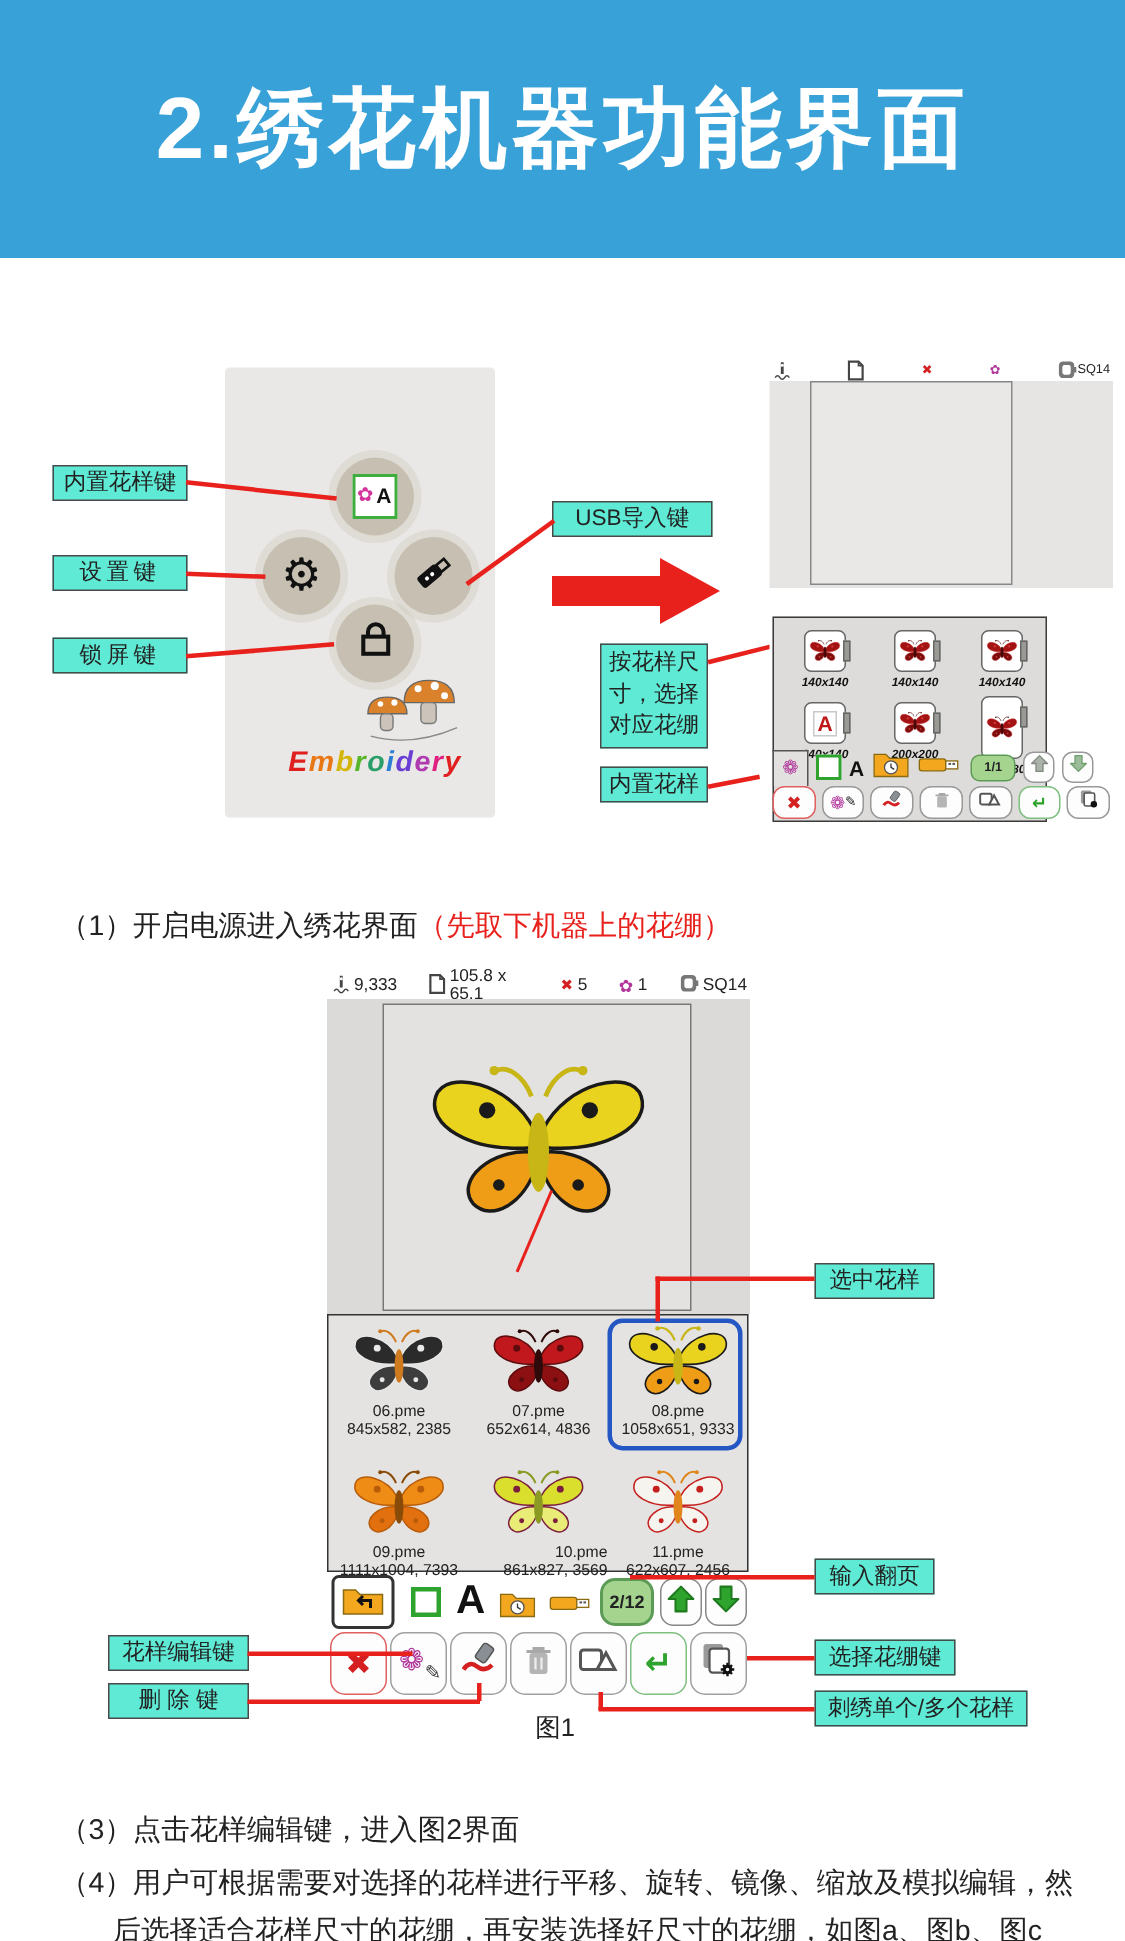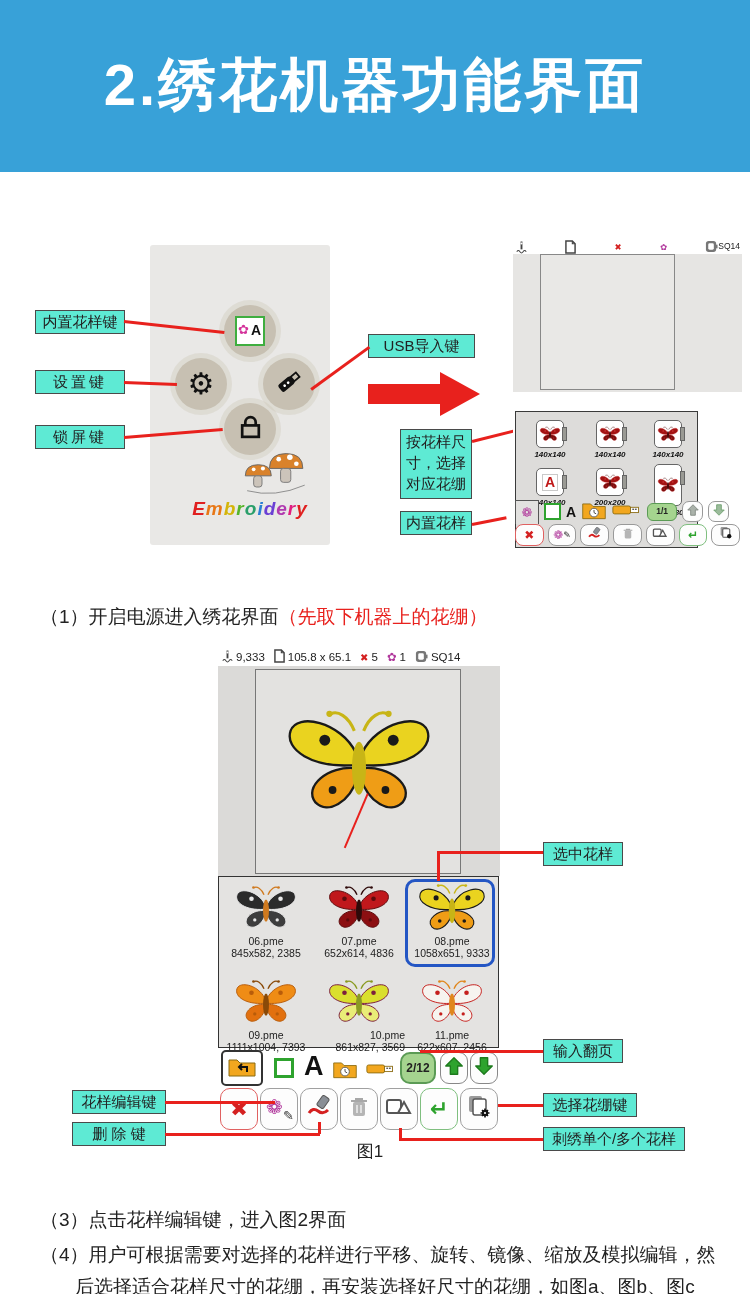--- a/index.html
+++ b/index.html
@@ -61,21 +61,21 @@
   .scirc{width:19px;height:19px;background:#fdfdfd;border:1px solid #999;border-radius:7px;
          display:flex;align-items:center;justify-content:center;}
   .sbtn{width:27px;height:20px;background:#fdfdfd;border:1px solid #999;border-radius:8px;
         display:flex;align-items:center;justify-content:center;font-size:12px;}
   .sbtn.red{border-color:#e06060;color:#d42020;font-weight:bold;}
   .sbtn.green{border-color:#7fbf7f;color:#2ea32e;font-weight:bold;}
   .sflower{color:#b0369b;font-size:12px;}
   
   .mshot{position:absolute;left:218px;top:648px;width:282px;height:486px;background:#fff;}
   .mstatus{position:absolute;left:4px;top:0;width:276px;height:18px;display:flex;align-items:center;
-           gap:9px;font-size:11.5px;color:#222;}
+           gap:21px;font-size:11.5px;color:#222;}
   .mstatus .it{display:flex;align-items:center;gap:3px;}
   .mpreview{position:absolute;left:0;top:18px;width:282px;height:210px;background:#dbdad8;}
   .mpreview-in{position:absolute;left:37px;top:3px;width:206px;height:205px;background:#e3e2e0;
                border:1px solid #777;box-sizing:border-box;}
   .grid{position:absolute;left:0;top:228px;width:281px;height:172px;background:#e4e3e1;
         border:1.5px solid #333;box-sizing:border-box;}
   .pcell{position:absolute;width:92px;text-align:center;}
   .pimg{height:54px;display:flex;align-items:center;justify-content:center;}
   .pname,.pdims{font-size:10.5px;line-height:12px;color:#222;}
   .selring{position:absolute;left:186px;top:2px;width:90px;height:88px;border:3px solid #2456c4;

